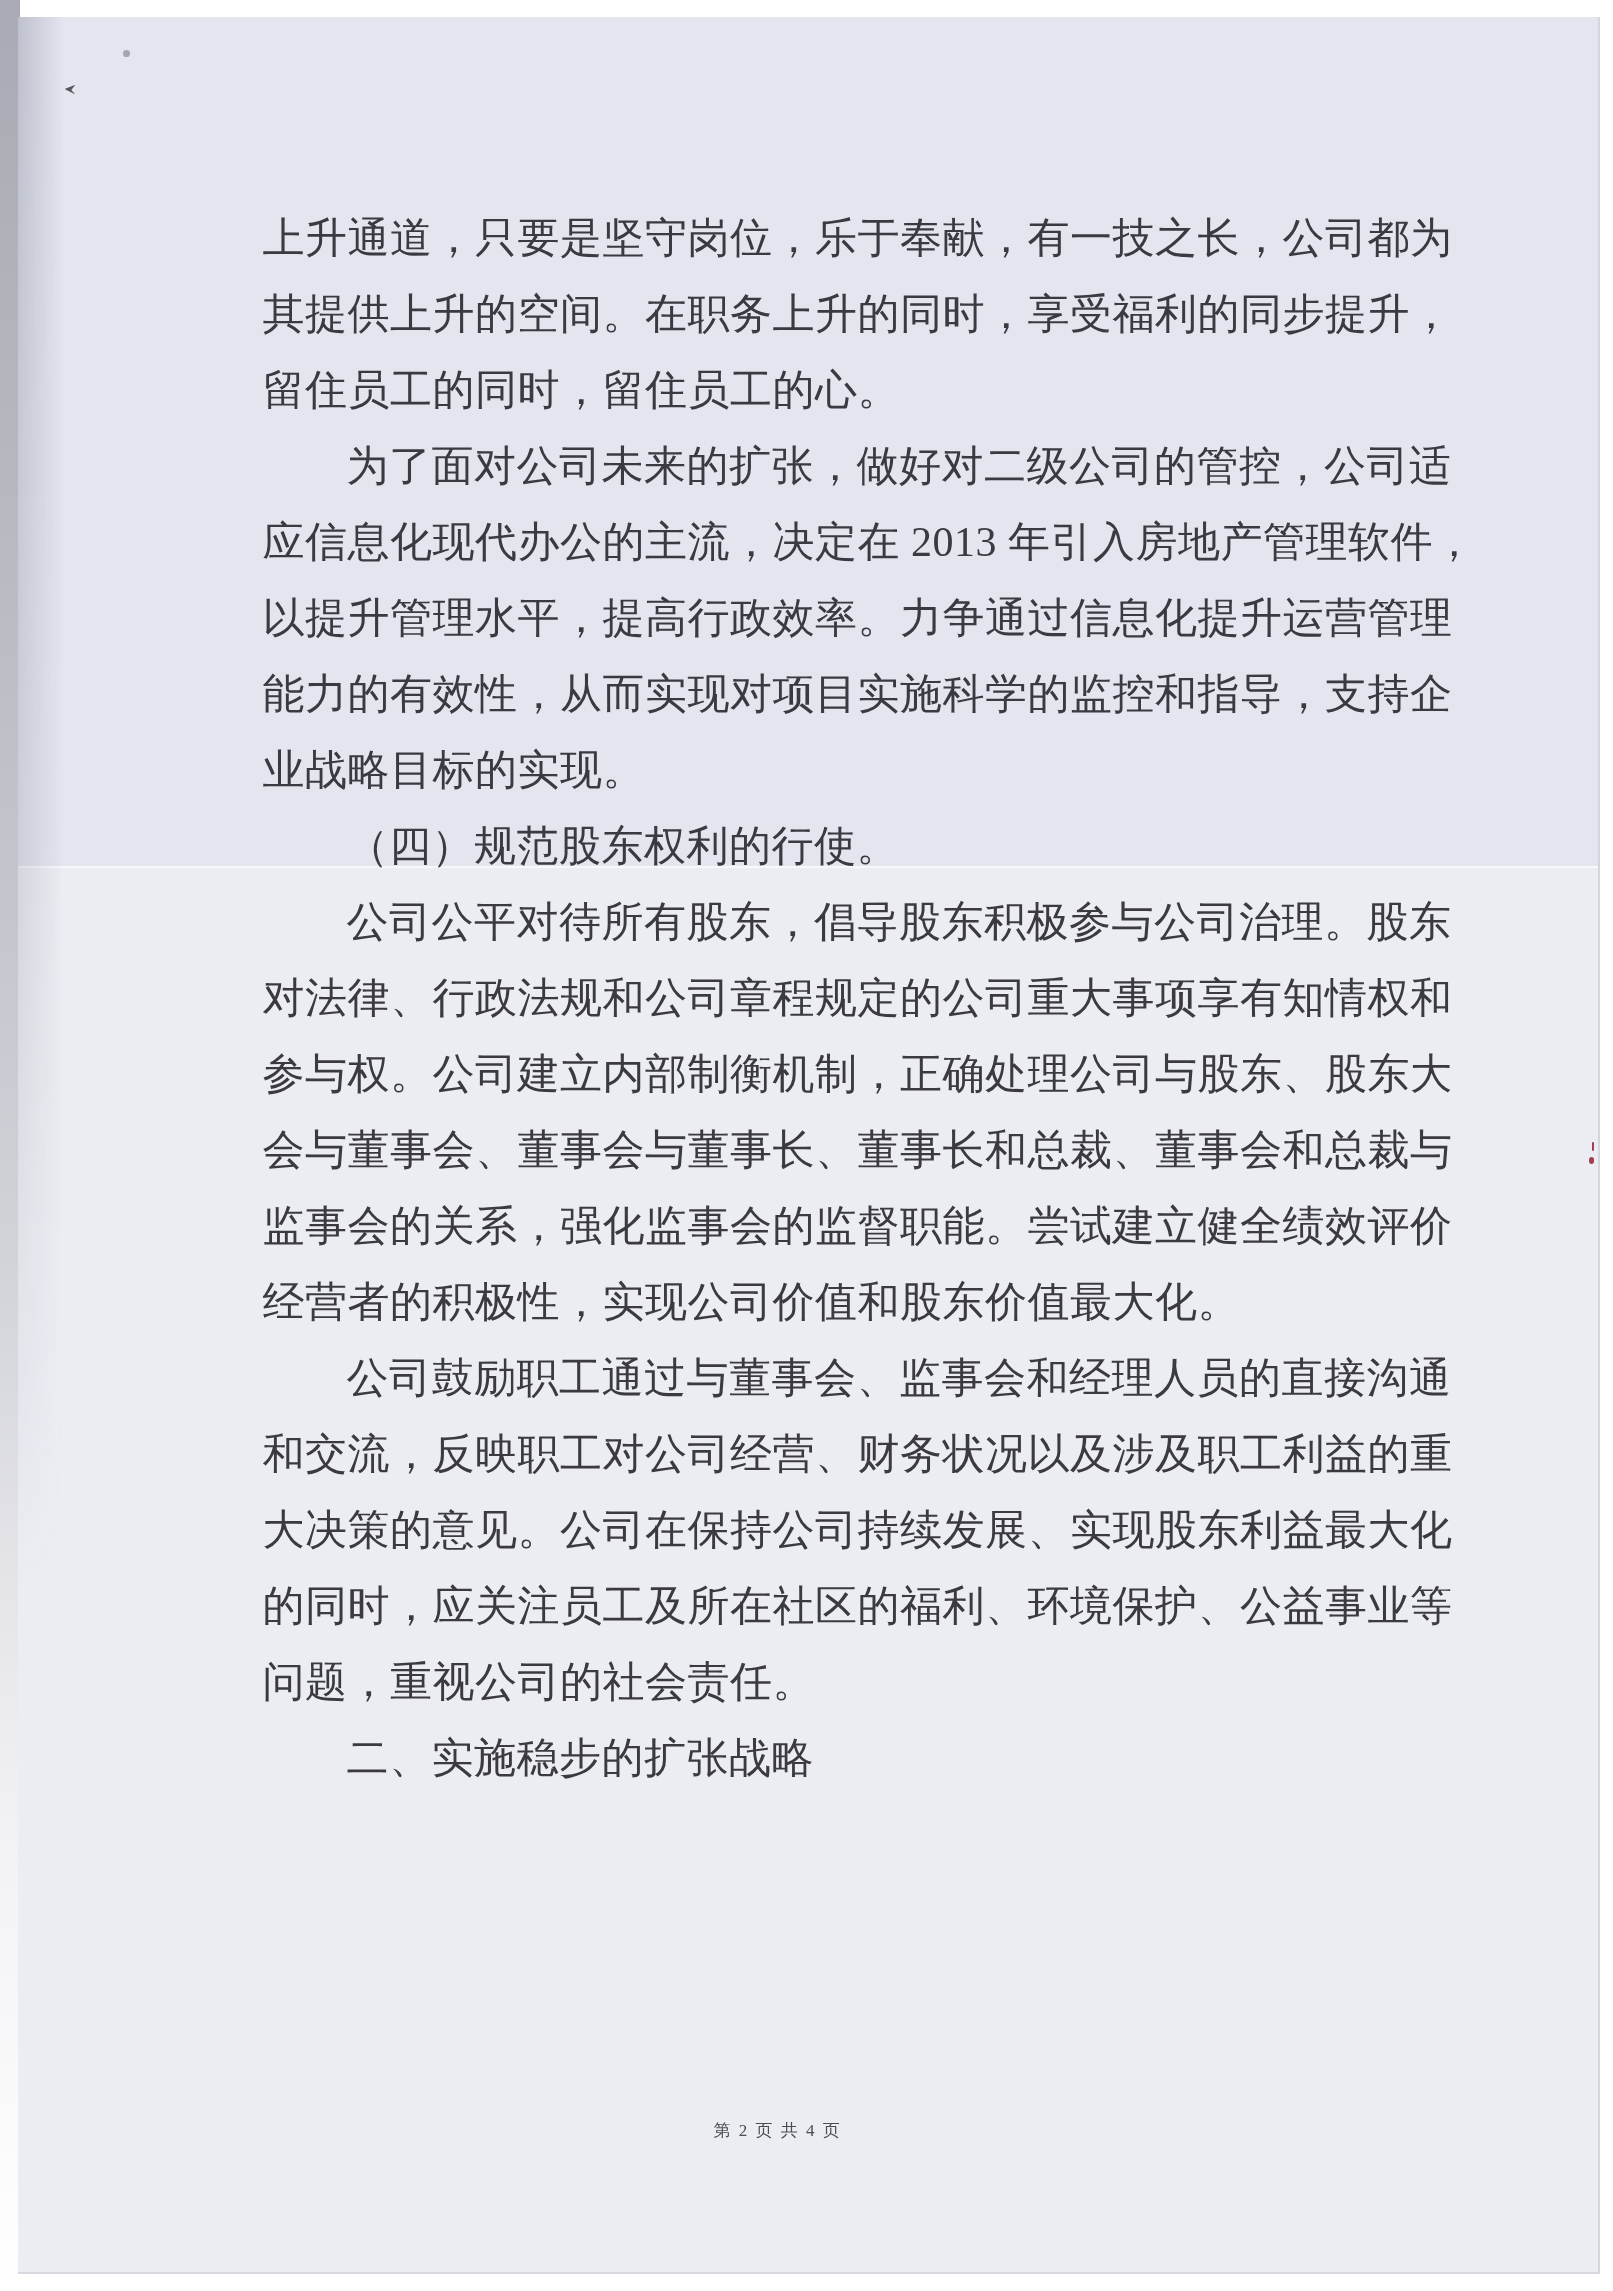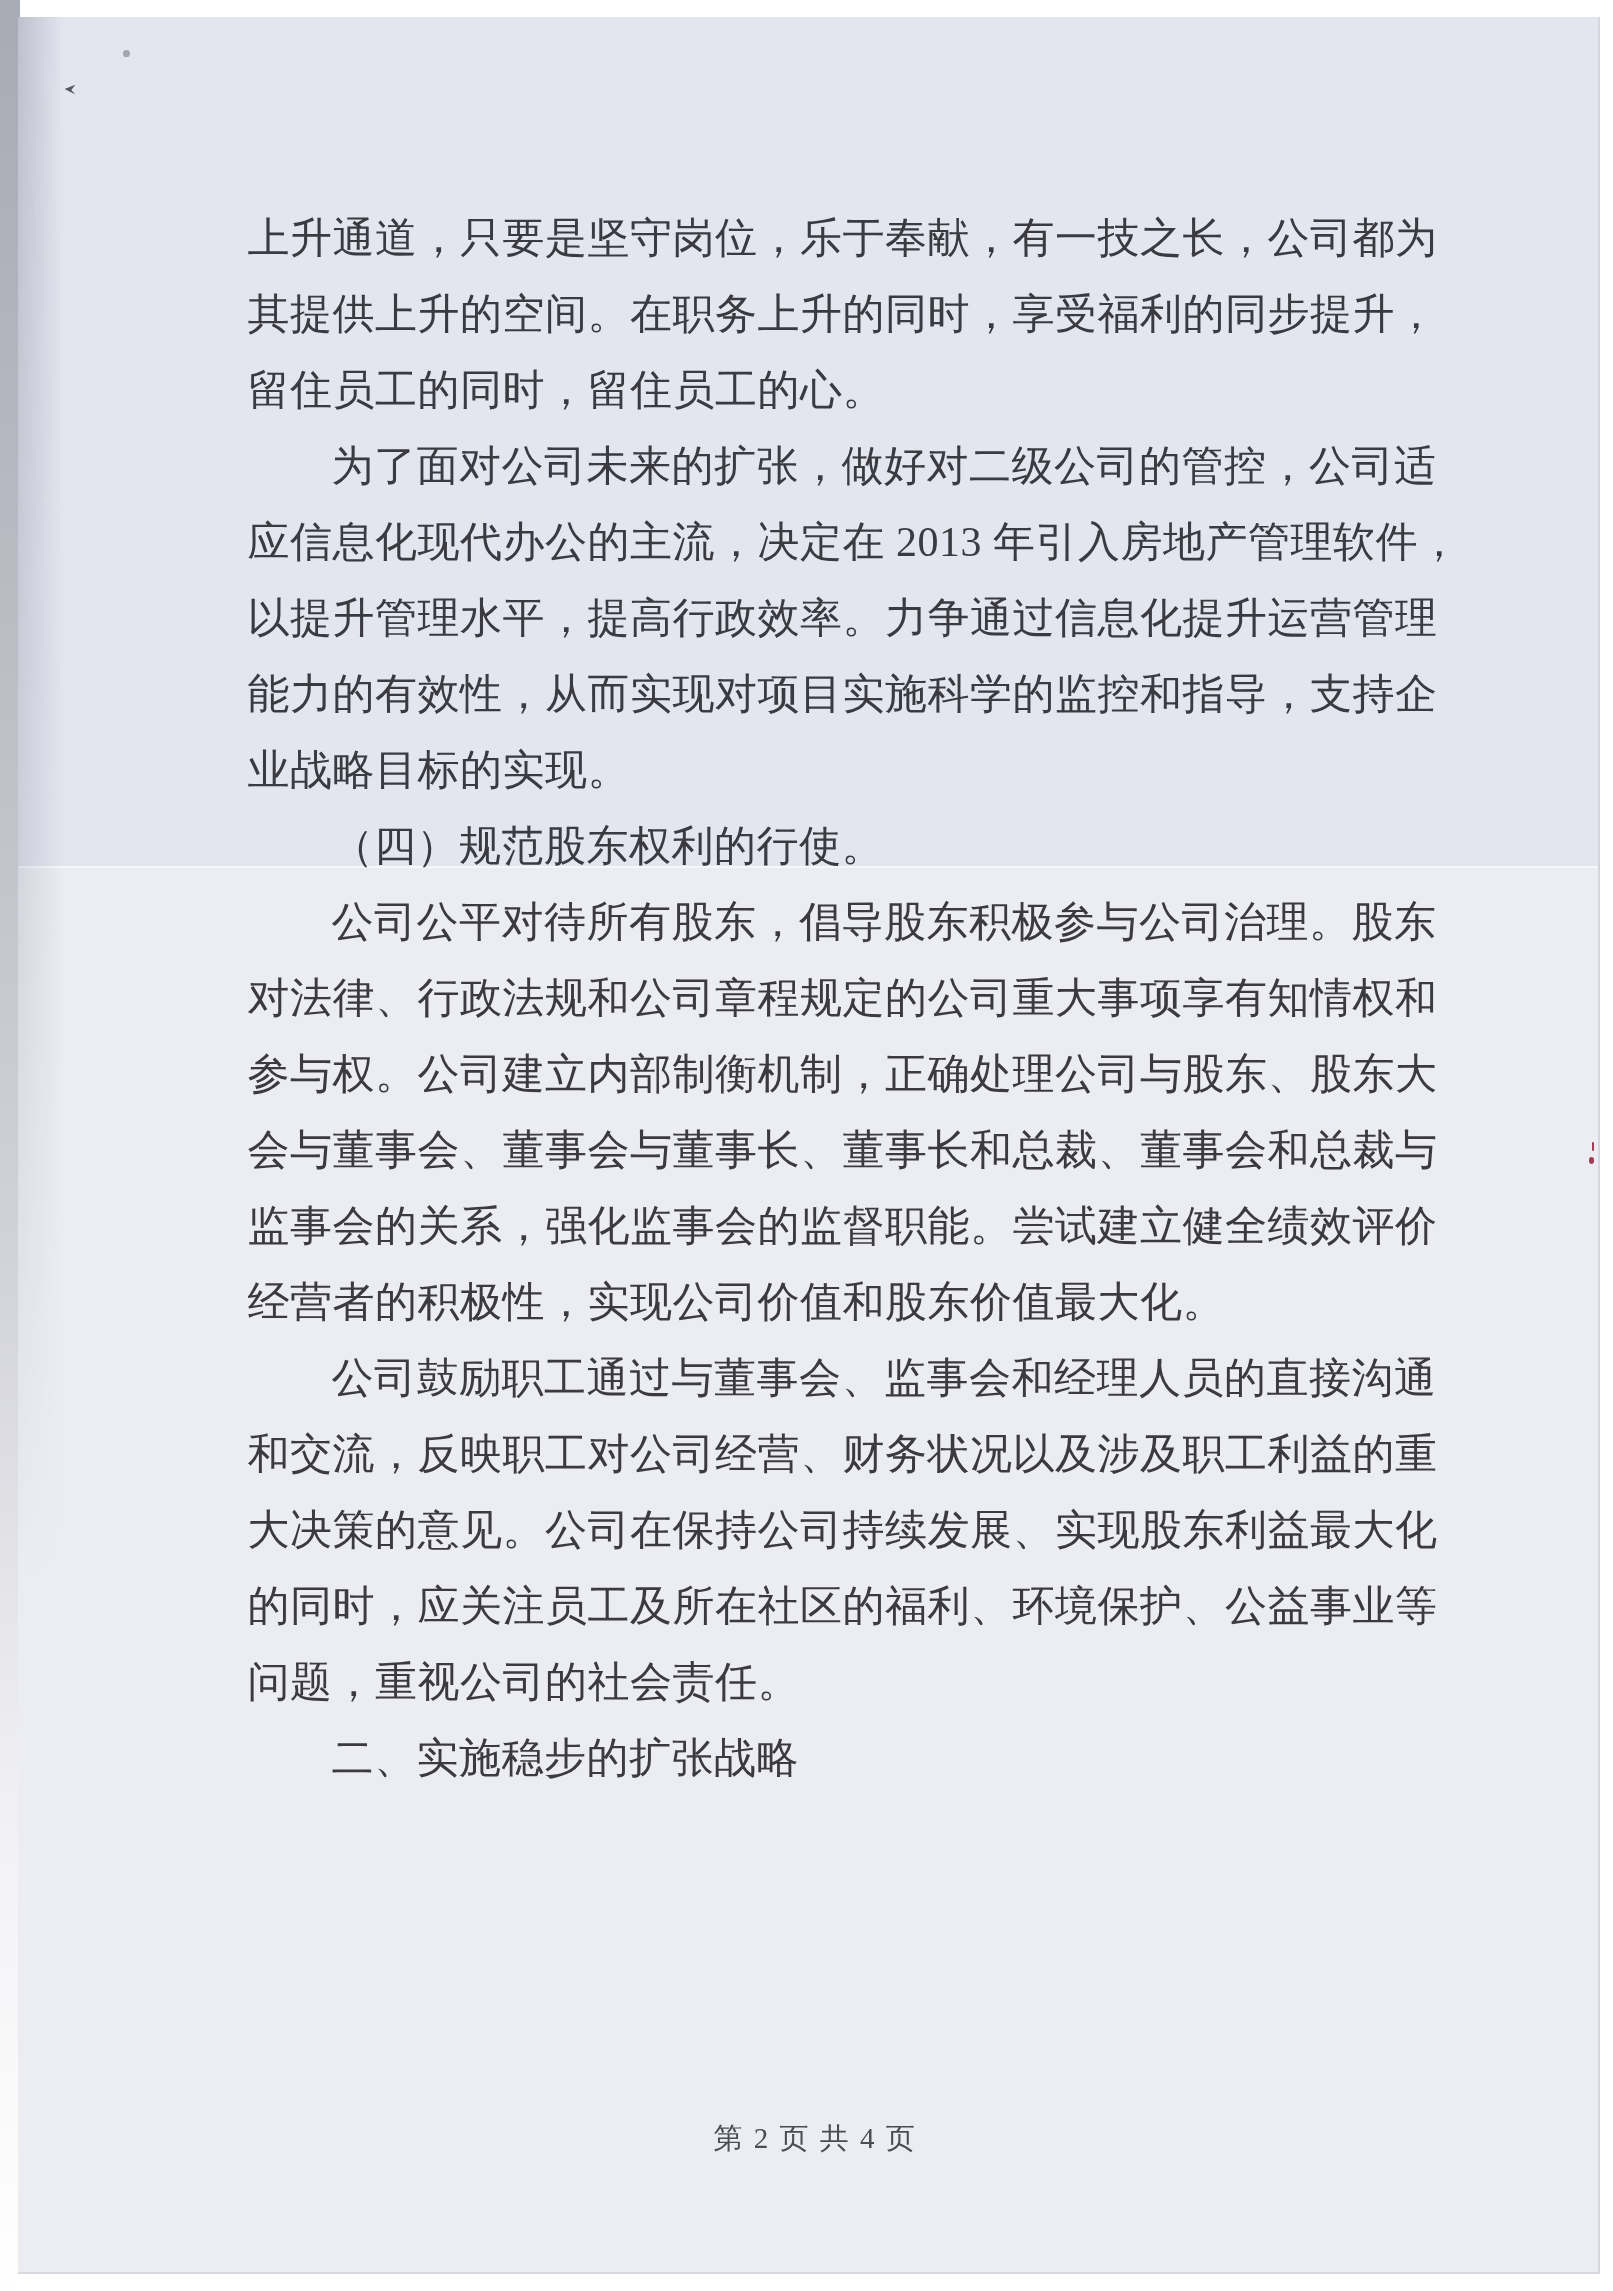--- a/index.html
+++ b/index.html
@@ -45,39 +45,39 @@
   .page-left-shade {
     position: absolute;
     left: 0; top: 0;
     width: 54px; height: 1568px;
     background: linear-gradient(to right, rgba(96,100,118,0.28), rgba(96,100,118,0.0) 85%);
     mask-image: linear-gradient(to bottom, rgba(0,0,0,1) 0%, rgba(0,0,0,0.6) 55%, rgba(0,0,0,0) 100%);
     -webkit-mask-image: linear-gradient(to bottom, rgba(0,0,0,1) 0%, rgba(0,0,0,0.6) 55%, rgba(0,0,0,0) 100%);
   }
   .text-column {
     position: absolute;
-    left: 230px; top: 183px;
+    left: 245px; top: 183px;
     width: 1141px;
     color: #3a3a40;
     font-size: 42px;
     line-height: 76px;
   }
   .line {
     height: 76px;
     white-space: nowrap;
     letter-spacing: 0.5px;
   }
   .line.indent {
     padding-left: 84px;
   }
   .footer {
     position: absolute;
     left: 696px; top: 2102px;
     width: 255px;
-    font-size: 29px;
+    font-size: 17px;
     letter-spacing: 2px;
     color: #4c4c54;
     white-space: nowrap;
   }
   
   .speck-dot {
     position: absolute;
     left: 105px; top: 33px;
     width: 7.8px; height: 6.9px;
     border-radius: 50%;

